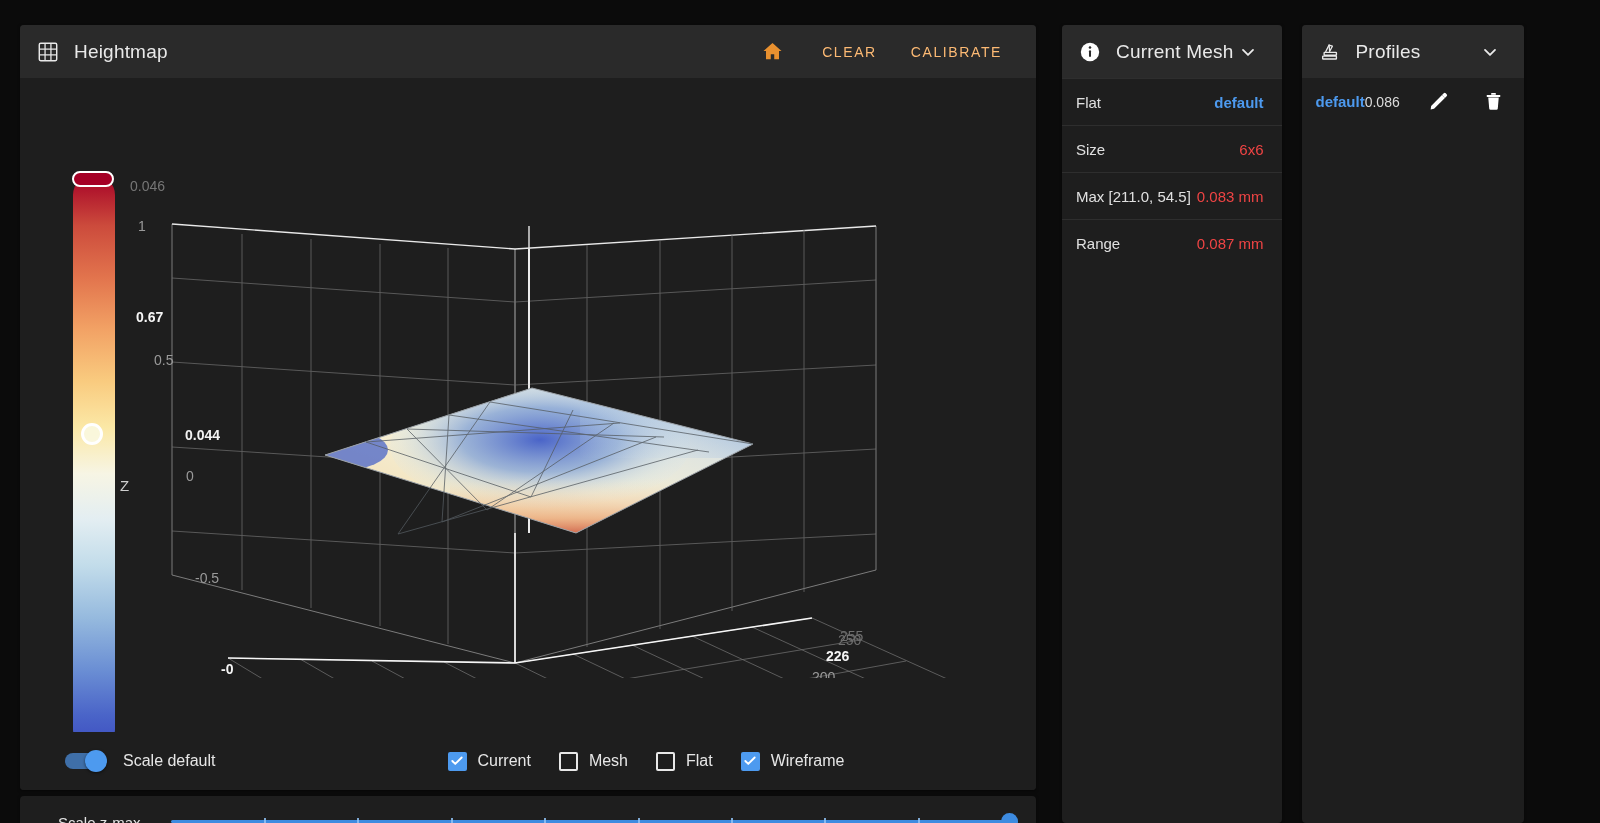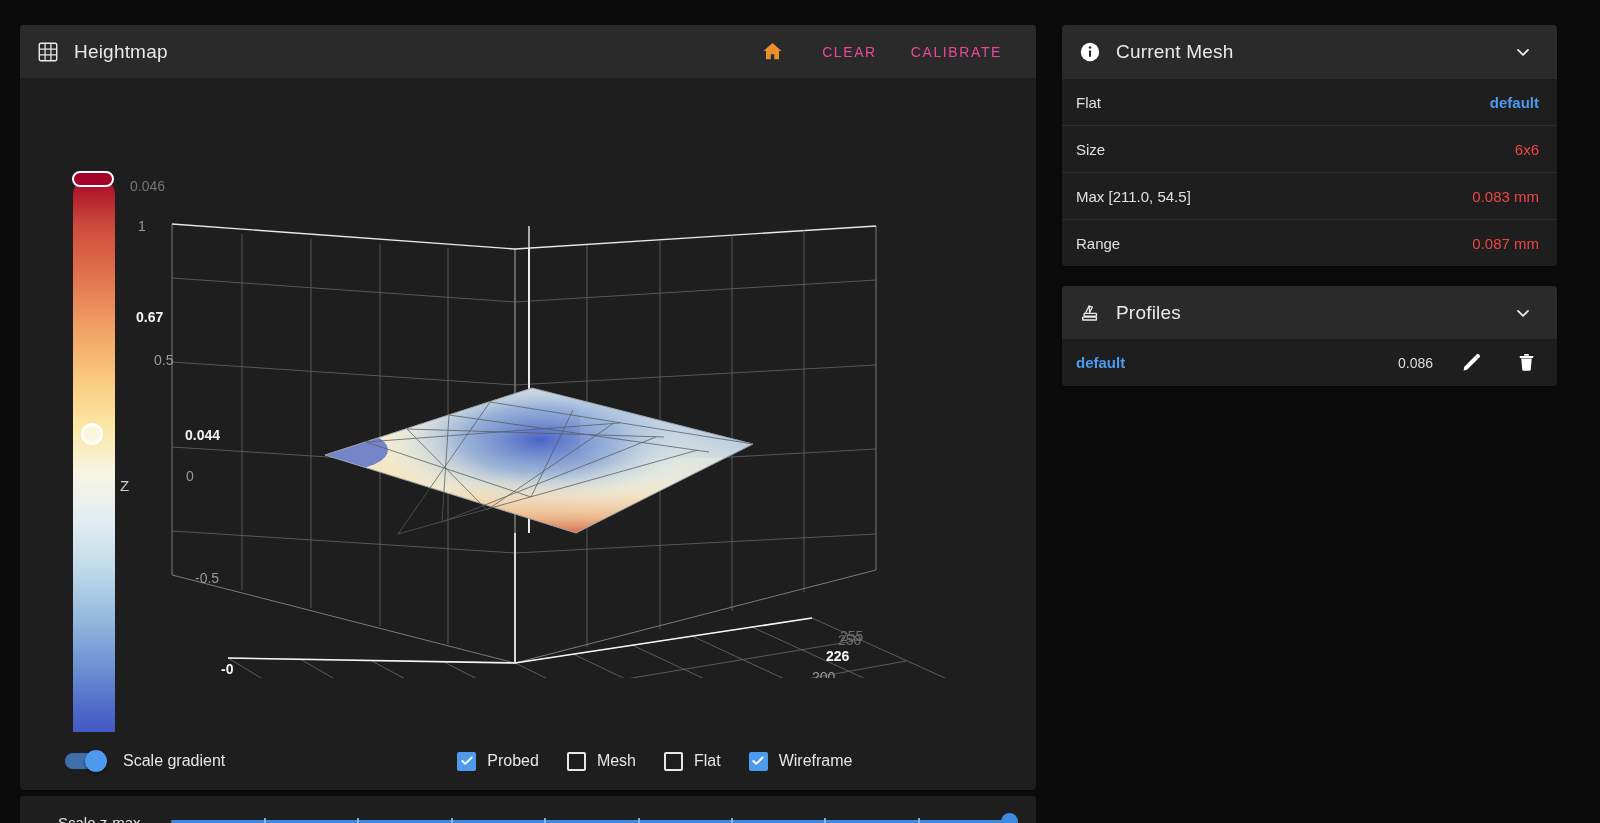--- a/index.html
+++ b/index.html
@@ -53,21 +53,21 @@
   
   .left-card {
     width: 1016px;
     height: 765px;
     display: flex;
     flex-direction: column;
     flex: 0 0 auto;
   }
   .tool-btn {
     background: none; border: 0; cursor: pointer;
-    color: #ec4899;
+    color: #fdba74;
     font-family: inherit;
     font-size: 14px;
     letter-spacing: 1.6px;
     font-weight: 500;
     padding: 8px 14px;
     margin-left: 6px;
   }
   .home-btn {
     background: none; border: 0; cursor: pointer;
     padding: 6px 8px; line-height: 0; margin-right: 10px;
@@ -211,21 +211,21 @@
   .zmax-slider .thumb {
     position: absolute; right: -6px; top: 2px;
     width: 17px; height: 17px; border-radius: 50%;
     background: #3d8be0;
     cursor: pointer;
   }
 
   
   .right-col {
     width: 495px;
-    display: flex; flex-direction: column;
+    display: flex; flex-direction: row;
     gap: 20px;
     flex: 0 0 auto;
   }
   .info-row {
     display: flex; align-items: center;
     height: 47px;
     padding: 0 18px 0 14px;
     box-sizing: border-box;
     border-top: 1px solid #2e2e2e;
     background: #1e1e1e;
@@ -427,30 +427,30 @@
       <div class="cb-label bright" style="left:133px; top:349px;">0.044</div>
       <div class="cb-label dim" style="left:108px; top:653px;">-0.003</div>
       <div class="cb-axis-title">Z</div>
     </div>
 
     <div class="ctrl-row">
       <div class="toggle">
         <div class="track"></div>
         <div class="knob"></div>
       </div>
-      <span class="toggle-label">Scale gradient</span>
+      <span class="toggle-label">Scale default</span>
 
       <div class="cb-group">
         <label class="cbx">
           <span class="box on">
             <svg width="14" height="14" viewBox="0 0 24 24">
                   <path d="M20 6 9 17l-5-5" fill="none" stroke="#ffffff" stroke-width="3.2" stroke-linecap="round" stroke-linejoin="round"></path>
                 </svg>
           </span>
-          <span class="ctext">Probed</span>
+          <span class="ctext">Current</span>
         </label>
         <label class="cbx">
           <span class="box off">
             
           </span>
           <span class="ctext">Mesh</span>
         </label>
         <label class="cbx">
           <span class="box off">
             

